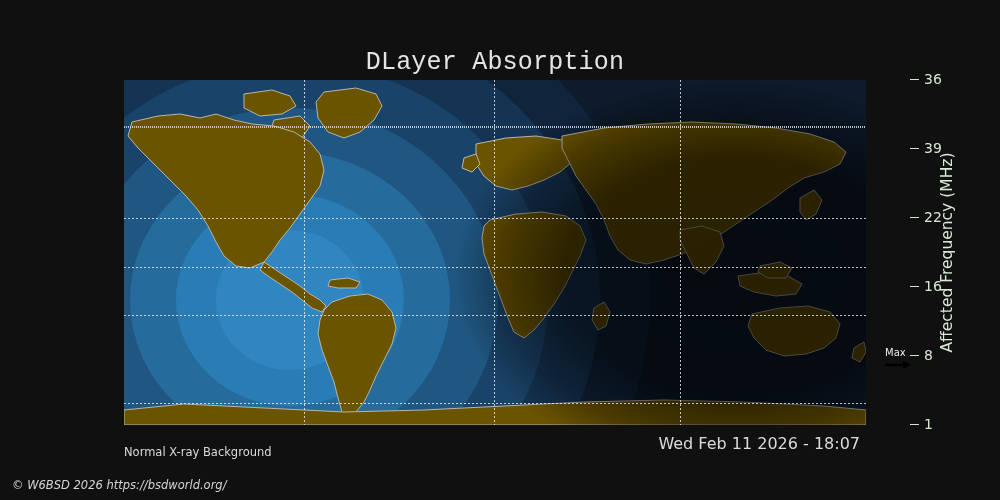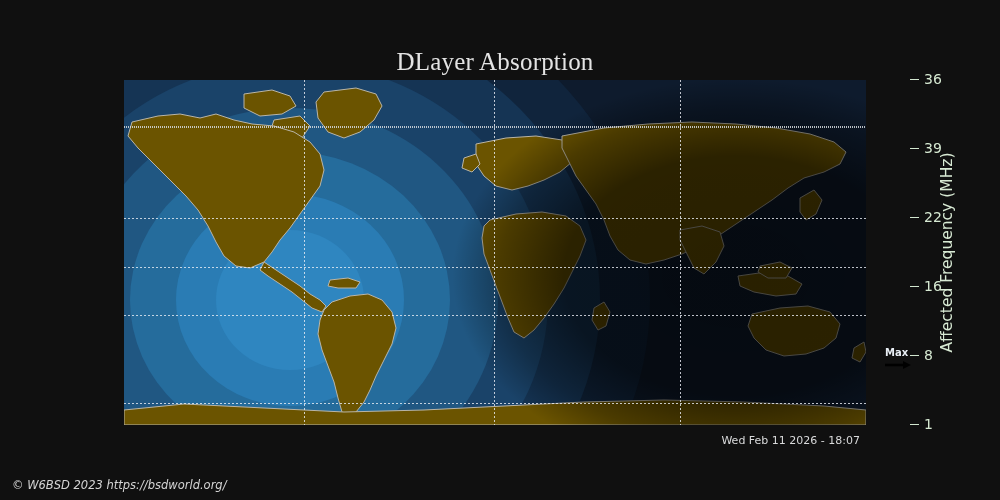--- a/index.html
+++ b/index.html
@@ -26,21 +26,21 @@
   .chart-title {
     position: absolute;
     left: 0;
     top: 48px;
     width: 990px;
     text-align: center;
     color: #e4e4e4;
     font-size: 25px;
     font-weight: 400;
     letter-spacing: 0.2px;
-    font-family: Liberation Serif, serif;
+    font-family: Liberation Mono, monospace;
   }
 
   
   .map-panel {
     position: absolute;
     left: 124px;
     top: 80px;
     width: 742px;
     height: 345px;
     overflow: hidden;
@@ -195,21 +195,20 @@
   }
 
   
   .max-marker {
     position: absolute;
     left: 0px;
     top: 270px;
     width: 22px;
     height: 32px;
     pointer-events: none;
-    font-weight: bold;
   }
   .max-text {
     position: absolute;
     left: 1px;
     top: 0px;
     color: #e8eef4;
     font-size: 10px;
     font-family: "DejaVu Sans", sans-serif;
     line-height: 1;
   }
@@ -230,21 +229,21 @@
     font-family: "DejaVu Sans", sans-serif;
   }
   .note-proton { top: 430px; }
   .note-xray { top: 445px; }
 
   .timestamp {
     position: absolute;
     right: 140px;
     top: 434px;
     color: #d9dadb;
-    font-size: 11px;
+    font-size: 16px;
     font-family: "DejaVu Sans", sans-serif;
   }
 
   .copyright {
     position: absolute;
     left: 12px;
     top: 478px;
     color: #d5d5d5;
     font-size: 11.5px;
     font-style: italic;
@@ -369,16 +368,17 @@
 
     <div class="ctick" style="top:355px;"></div>
     <div class="ctick-label" style="top:355px;">8</div>
 
     <div class="ctick" style="top:424px;"></div>
     <div class="ctick-label" style="top:424px;">1</div>
   </div>
 
   <div class="cbar-axis-label">Affected Frequency (MHz)</div>
 
+  <div class="note-xray">Normal X-ray Background</div>
   <div class="timestamp">Wed Feb 11 2026 - 18:07</div>
-  <div class="copyright">© W6BSD 2023 https://bsdworld.org/</div>
+  <div class="copyright">© W6BSD 2026 https://bsdworld.org/</div>
 
 </div>
 
 </body></html>

